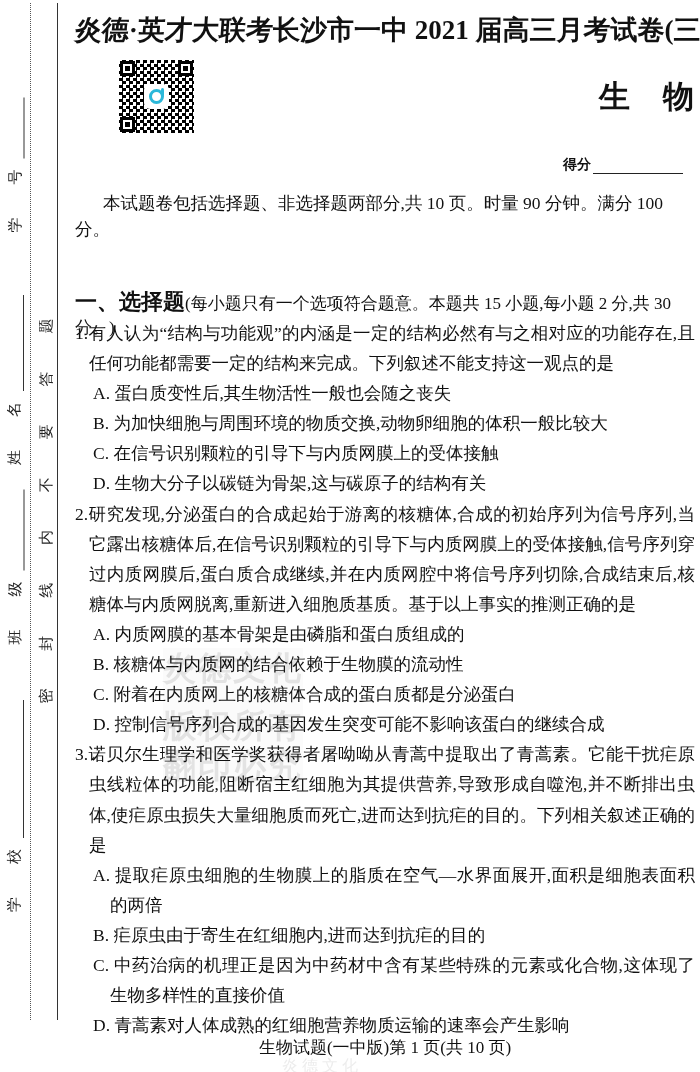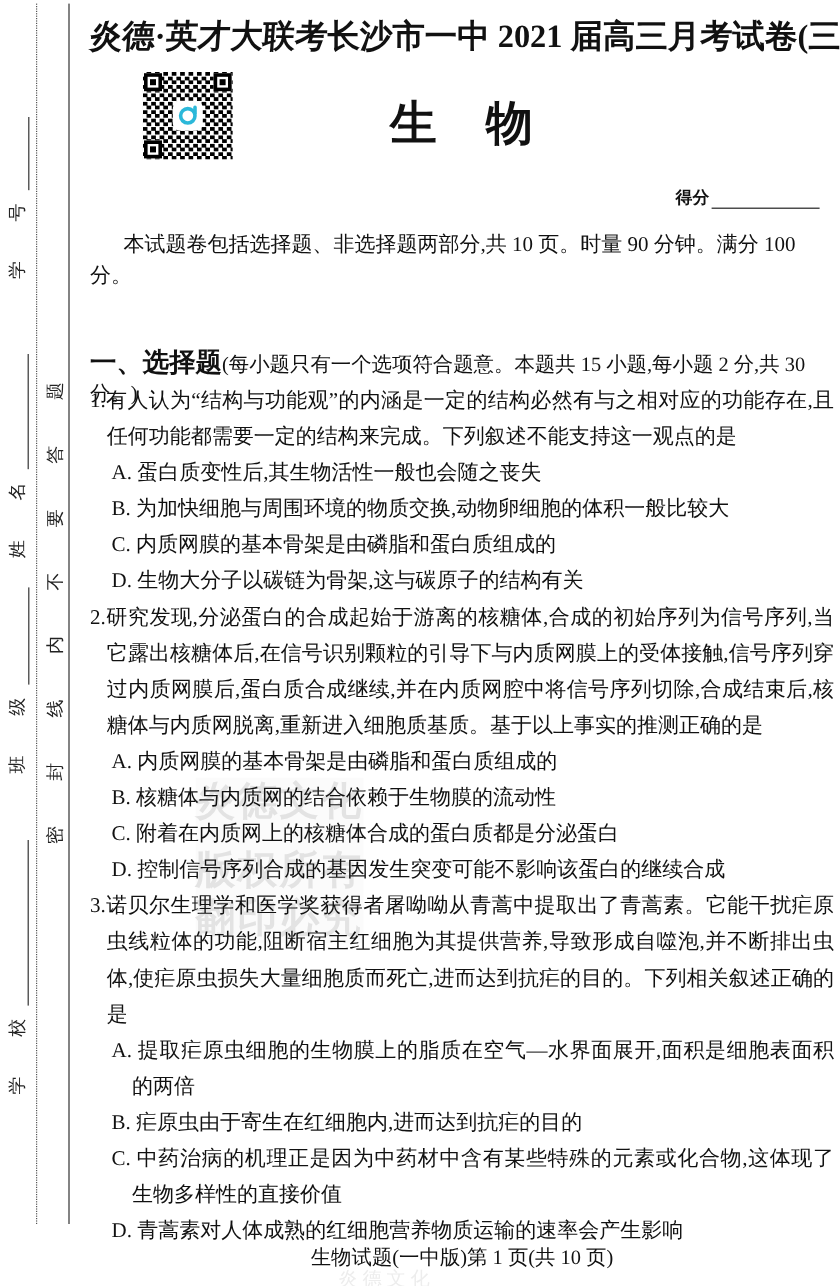--- a/index.html
+++ b/index.html
@@ -25,22 +25,22 @@
     background:rgba(0,0,0,0.015);text-align:center;}
   .watermark .wm-line{line-height:40px;}
   .watermark .wm-line:first-child{margin-bottom:18px;}
   .wm-bottom{position:absolute;left:282px;top:1056px;font-size:16px;color:#ededed;
     letter-spacing:4px;z-index:0;}
   
   .content{position:absolute;left:75px;top:0;width:620px;height:1072px;z-index:1;}
   .exam-title{position:absolute;left:0;top:12px;width:620px;text-align:center;
     font-size:27px;font-weight:bold;white-space:nowrap;}
   .exam-title .t1{font-weight:900;transform:skewX(-4deg);display:inline-block;}
-  .subject{position:absolute;left:0;top:76px;width:620px;text-align:center;
-    font-size:39px;font-weight:bold;letter-spacing:1px;}
+  .subject{position:absolute;left:0;top:76px;width:620px;text-align:right;
+    font-size:31px;font-weight:bold;letter-spacing:1px;}
   
   .qr{position:absolute;left:44px;top:60px;width:75px;height:73px;
     background:repeating-conic-gradient(#000 0% 25%, #fff 25% 50%) 0 0 / 7px 7px;
     outline:3px solid #fff;}
   .qr .finder{position:absolute;width:15px;height:15px;border:3px solid #000;background:#fff;box-sizing:border-box;}
   .qr .finder span{position:absolute;left:2px;top:2px;width:5px;height:5px;background:#000;display:block;}
   .qr .f-tl{left:1px;top:1px;} .qr .f-tr{right:1px;top:1px;} .qr .f-bl{left:1px;bottom:1px;}
   .qr .badge{position:absolute;left:26px;top:25px;width:23px;height:23px;background:#fff;
     border-radius:5px;box-shadow:0 0 0 1px #fff;}
   .qr .dlogo{position:absolute;left:4px;top:4px;width:9px;height:9px;border:3.2px solid #2bb8d9;
@@ -140,21 +140,21 @@
   <div class="subsec">
     <span class="b">一、选择题</span><span>(每小题只有一个选项符合题意。本题共 15 小题,每小题 2 分,共 30 分。)</span>
   </div>
 
   <div class="questions">
 
     <div>
       <div class="q-stem"><span>1.</span><span>有人认为“结构与功能观”的内涵是一定的结构必然有与之相对应的功能存在,且任何功能都需要一定的结构来完成。下列叙述不能支持这一观点的是</span></div>
       <div class="q-option">A. 蛋白质变性后,其生物活性一般也会随之丧失</div>
       <div class="q-option">B. 为加快细胞与周围环境的物质交换,动物卵细胞的体积一般比较大</div>
-      <div class="q-option">C. 内质网膜的基本骨架是由磷脂和蛋白质组成的</div>
+      <div class="q-option">C. 在信号识别颗粒的引导下与内质网膜上的受体接触</div>
       <div class="q-option">D. 生物大分子以碳链为骨架,这与碳原子的结构有关</div>
     </div>
 
     <div>
       <div class="q-stem"><span>2.</span><span>研究发现,分泌蛋白的合成起始于游离的核糖体,合成的初始序列为信号序列,当它露出核糖体后,在信号识别颗粒的引导下与内质网膜上的受体接触,信号序列穿过内质网膜后,蛋白质合成继续,并在内质网腔中将信号序列切除,合成结束后,核糖体与内质网脱离,重新进入细胞质基质。基于以上事实的推测正确的是</span></div>
       <div class="q-option">A. 内质网膜的基本骨架是由磷脂和蛋白质组成的</div>
       <div class="q-option">B. 核糖体与内质网的结合依赖于生物膜的流动性</div>
       <div class="q-option">C. 附着在内质网上的核糖体合成的蛋白质都是分泌蛋白</div>
       <div class="q-option">D. 控制信号序列合成的基因发生突变可能不影响该蛋白的继续合成</div>
     </div>

